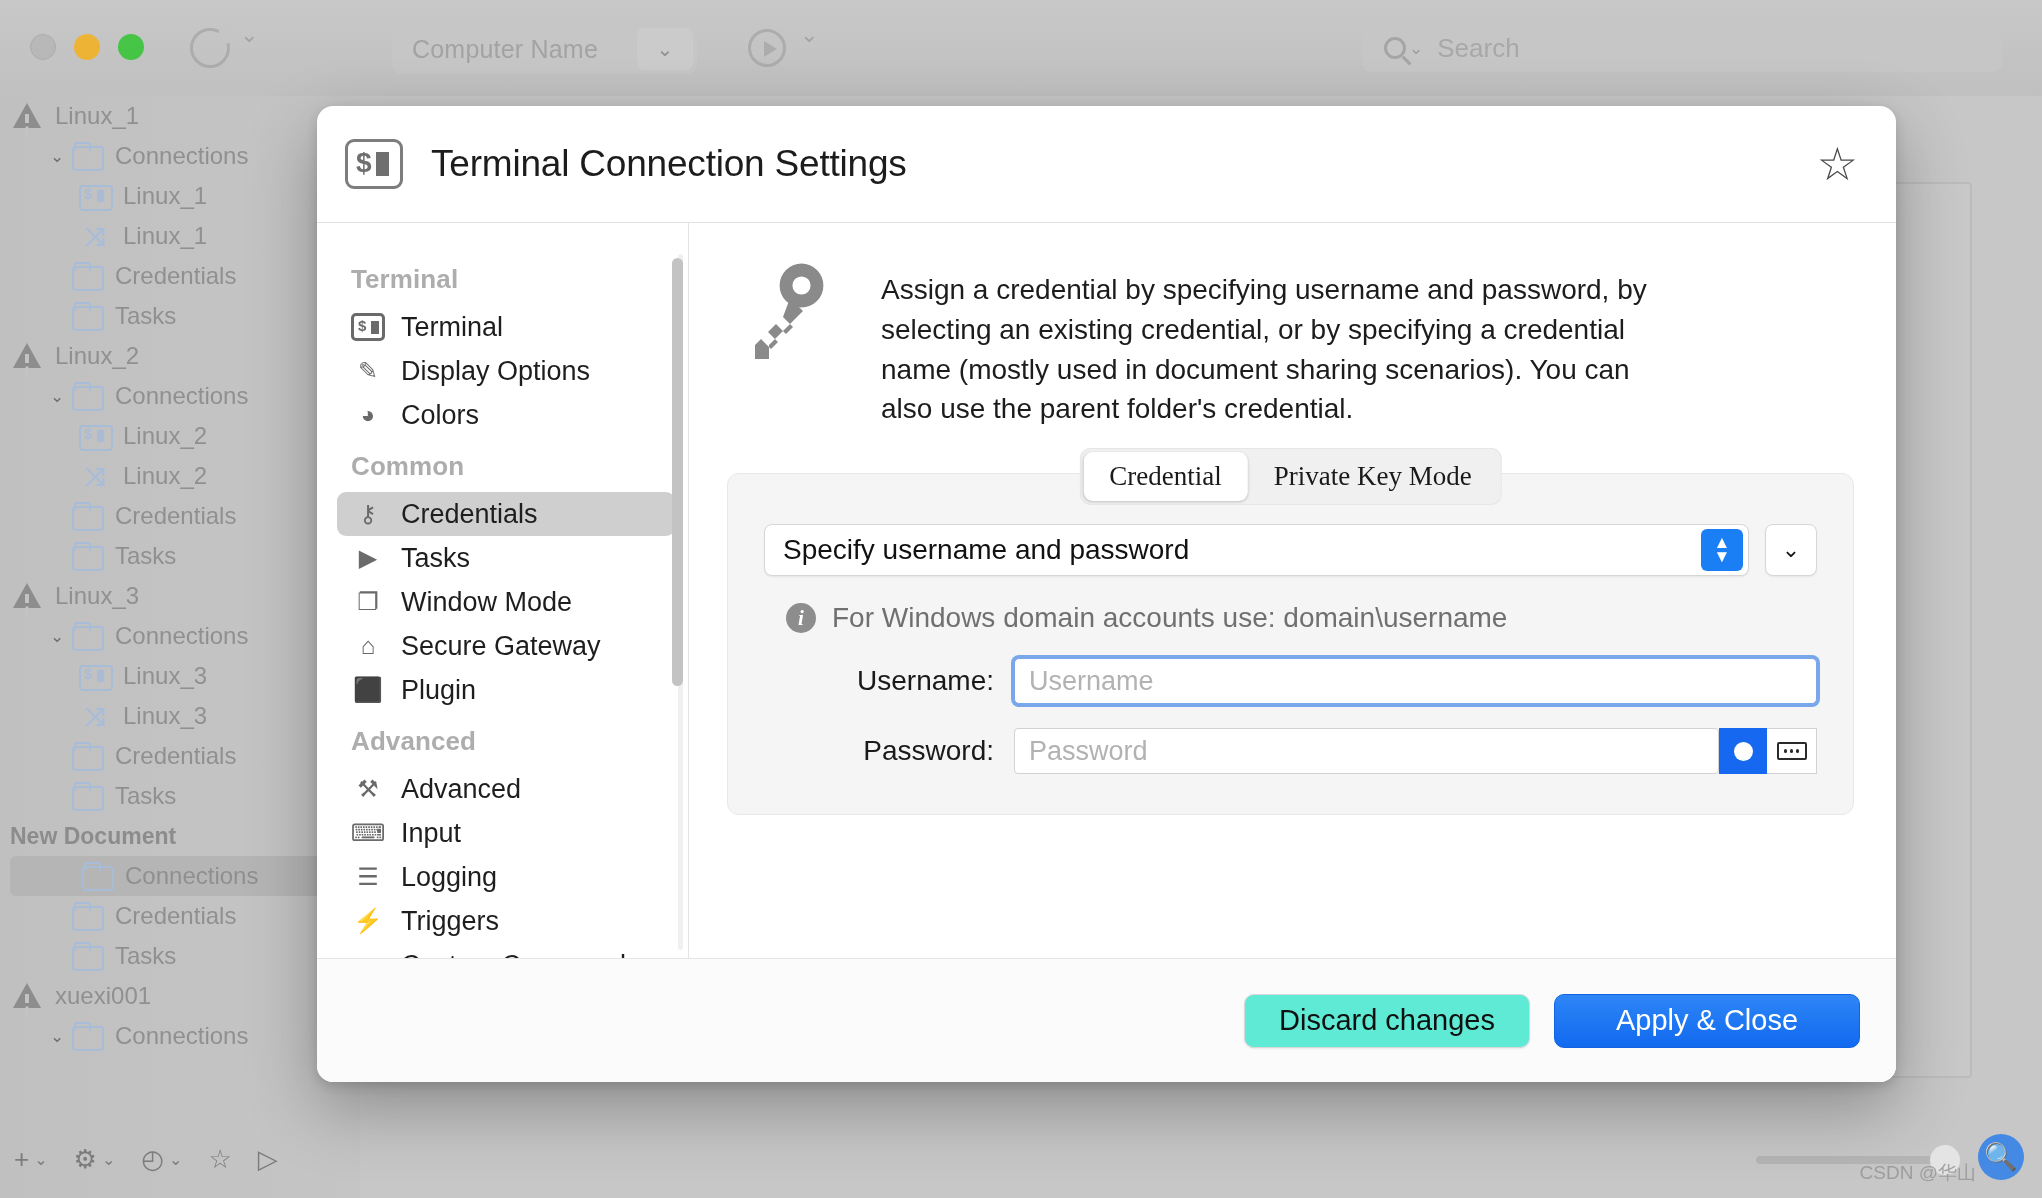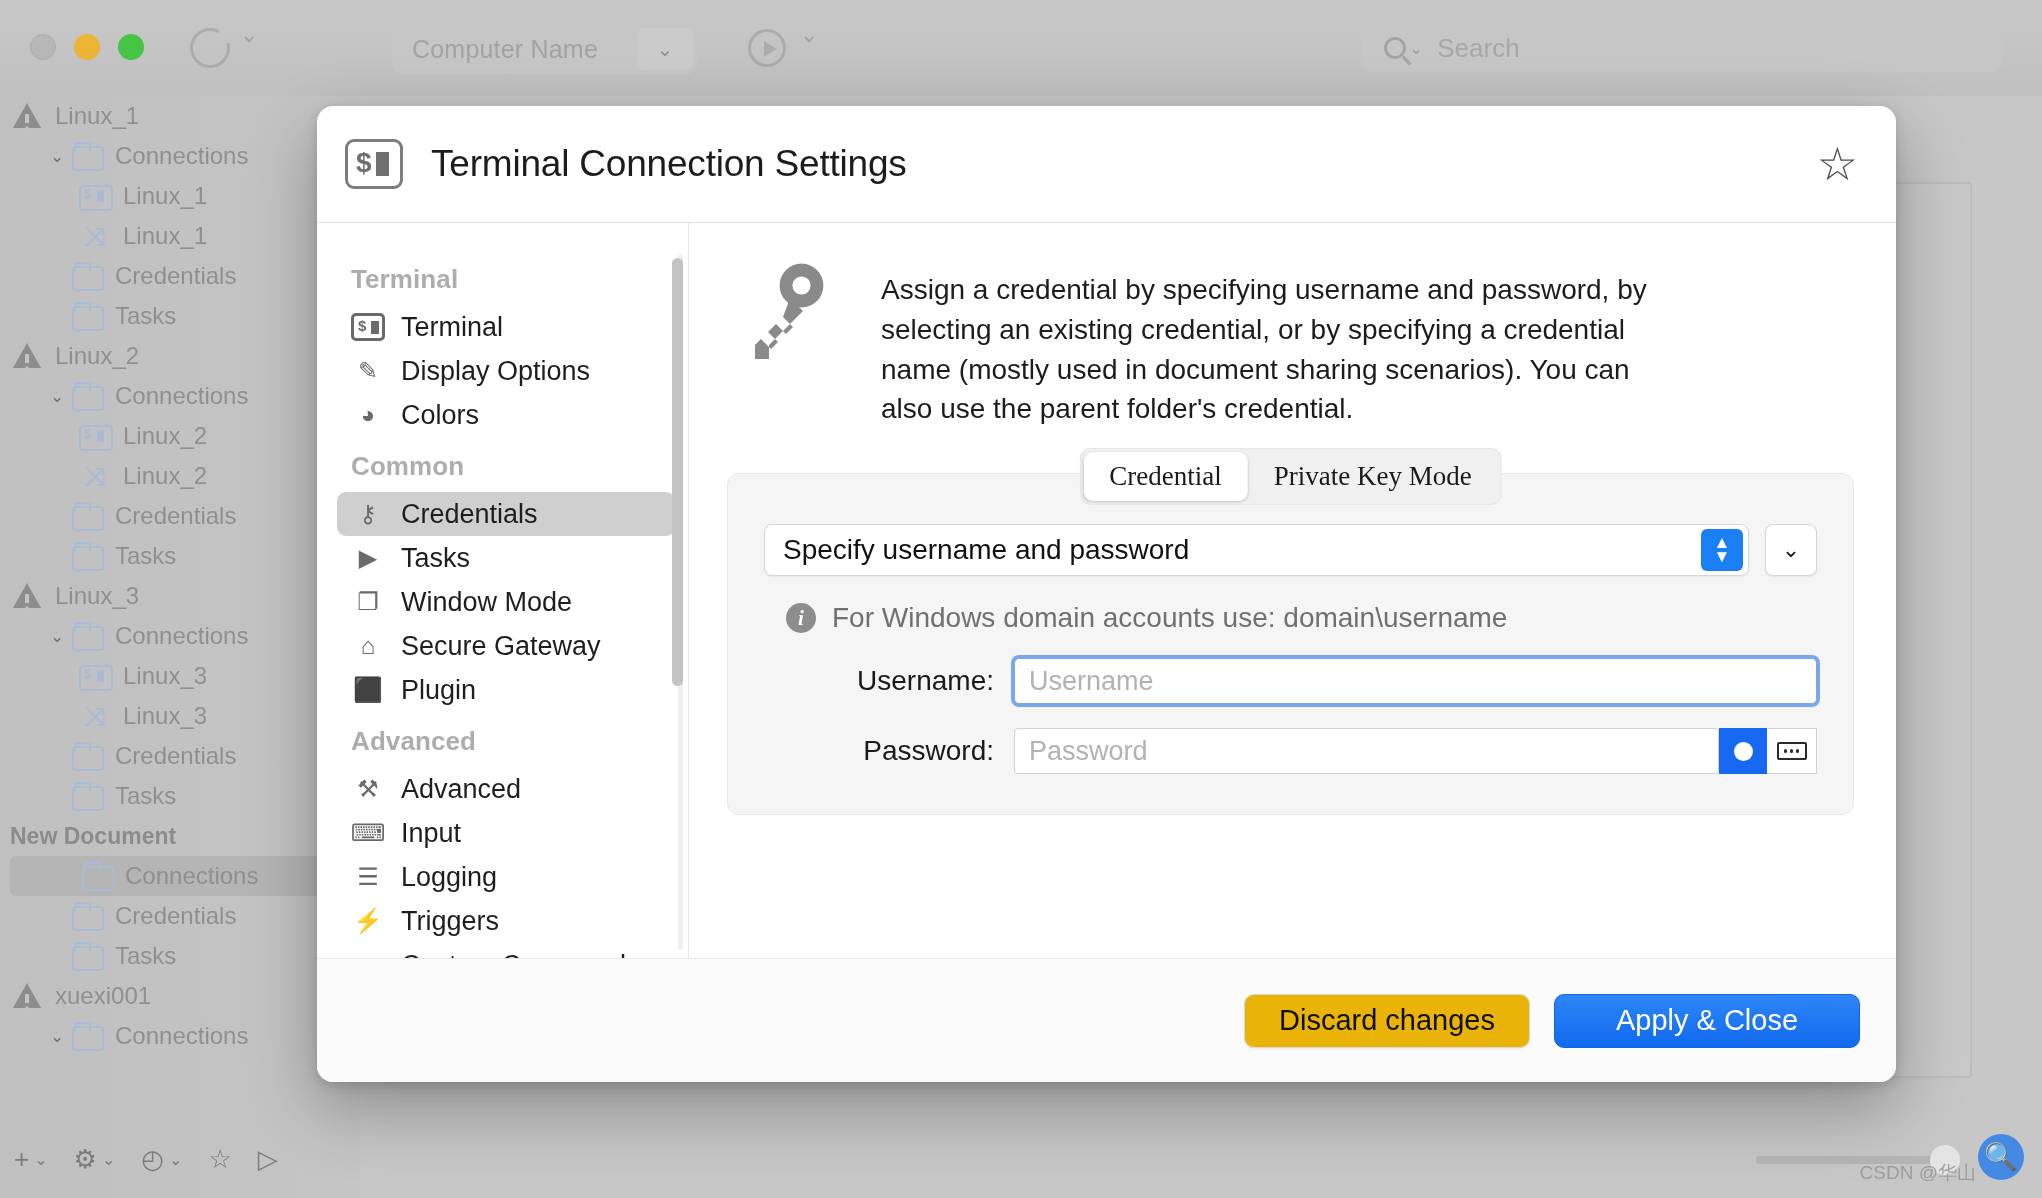--- a/index.html
+++ b/index.html
@@ -342,21 +342,21 @@
     height: 124px; flex: none; background: #fbfbfb; border-top: 1px solid #e4e4e4;
     display: flex; align-items: center; justify-content: flex-end;
     padding-right: 36px; gap: 24px;
   }
   .btn {
     font-size: 29px; border-radius: 10px; padding: 0 34px; height: 54px;
     display: flex; align-items: center; justify-content: center;
     font-family: "Liberation Sans", sans-serif; white-space: nowrap;
   }
   .btn-secondary {
-    background: #eab308; border: 1px solid #d8d8d8; color: #101010;
+    background: #5eead4; border: 1px solid #d8d8d8; color: #101010;
     box-shadow: 0 1px 2px rgba(0,0,0,.08);
   }
   .btn-primary {
     background: linear-gradient(#2e86f7, #1169ef); border: 1px solid #1163e2;
     color: #fff; min-width: 306px;
   }
 </style>
 </head>
 <body>
 

